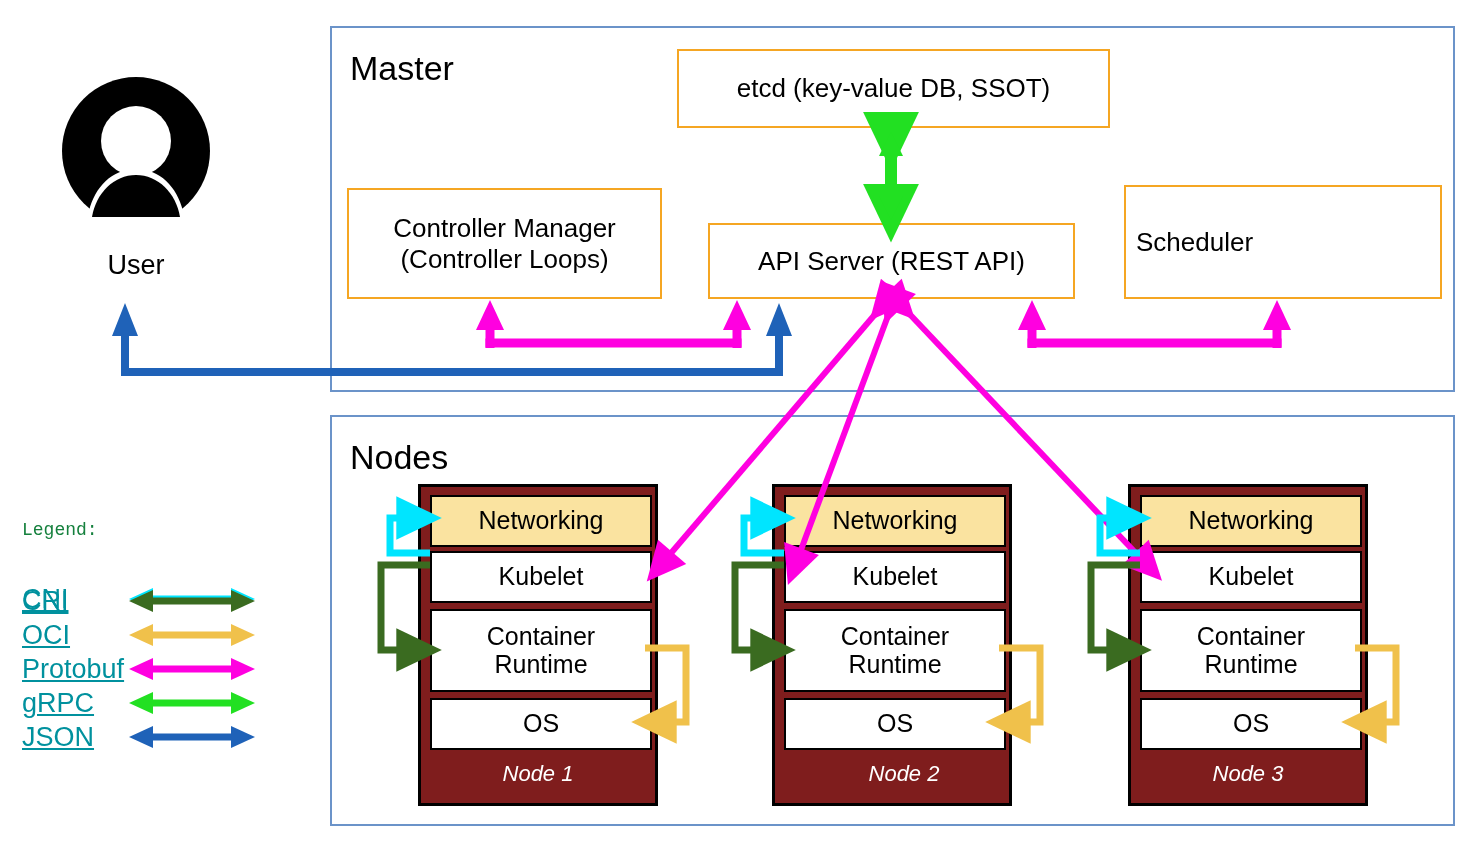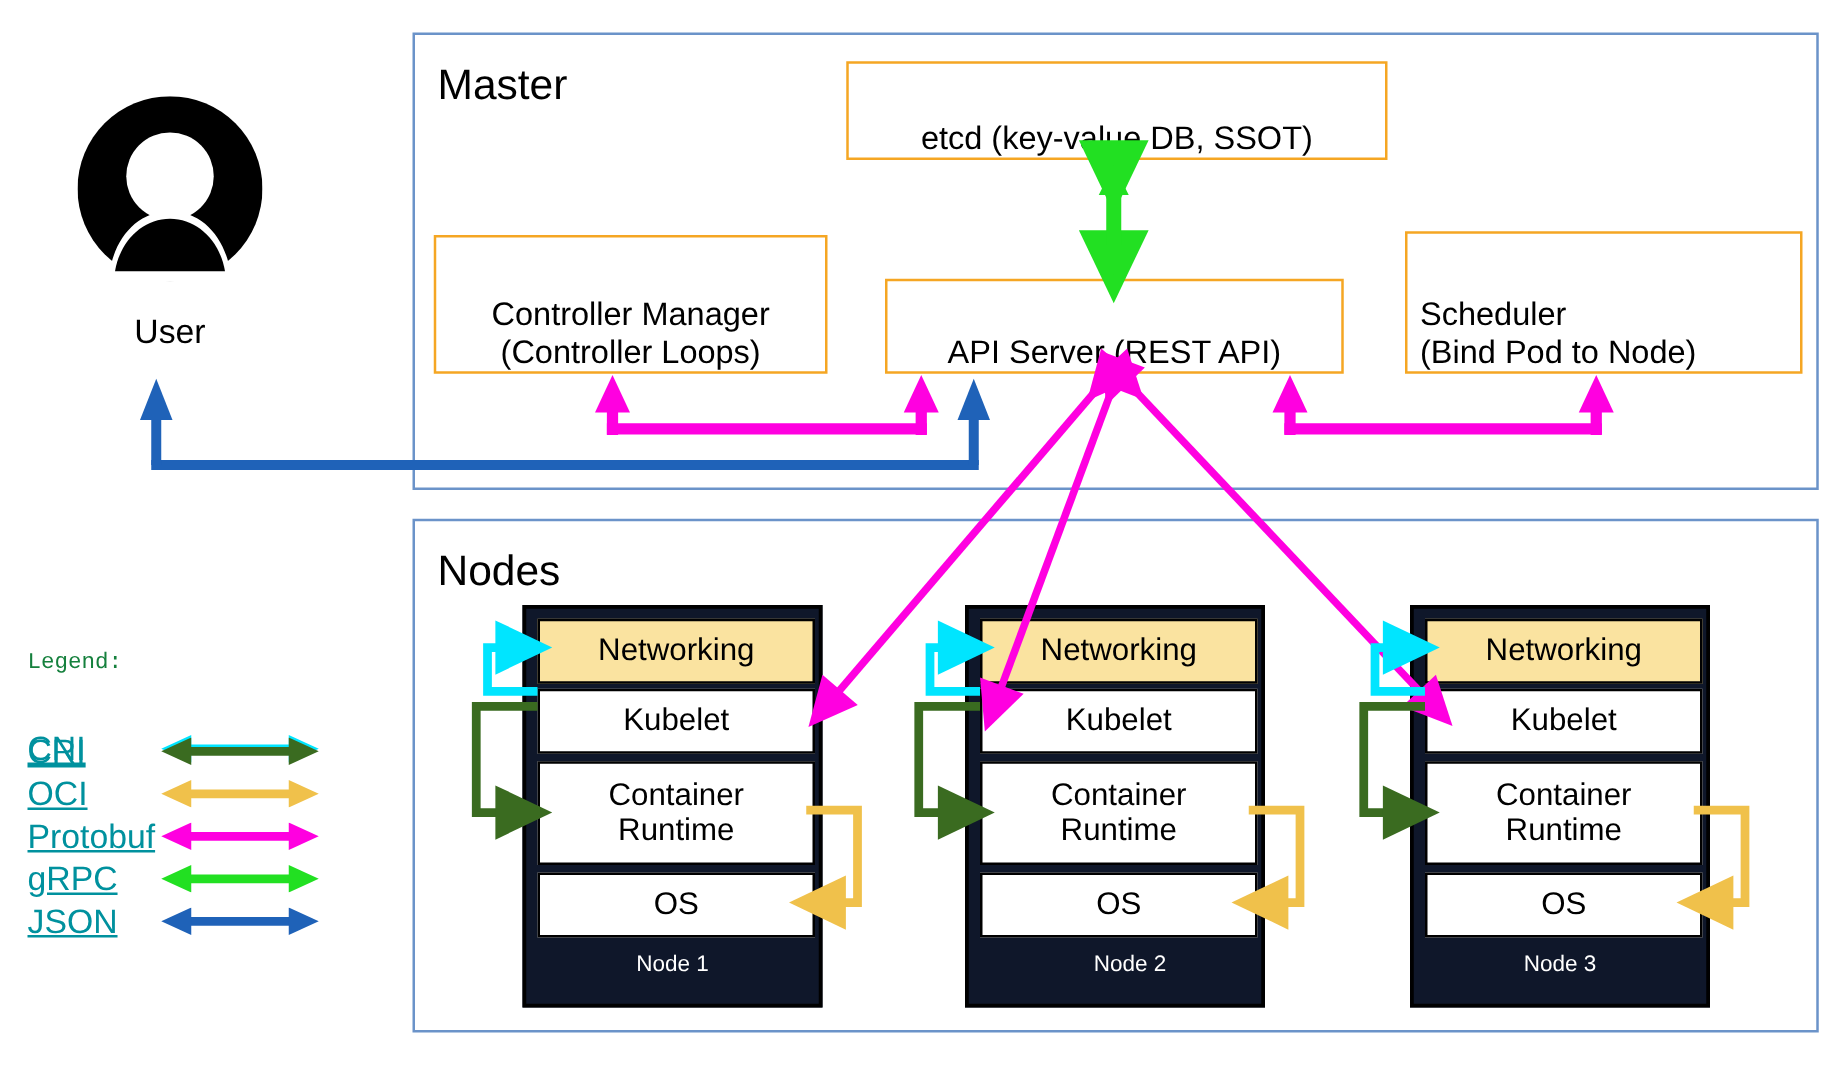--- a/index.html
+++ b/index.html
@@ -37,34 +37,34 @@
     white-space: nowrap;
     z-index: 3;
   }
 
   
   .comp-box {
     position: absolute;
     border: 2px solid #F5A623;
     background: #ffffff;
     display: flex;
-    align-items: flex-end;
+    align-items: center;
     justify-content: center;
     text-align: center;
     color: #000000;
     font-size: 26px;
     line-height: 1.18;
     z-index: 4;
   }
   .comp-box .lines { padding: 0 8px; }
 
   
   .node-card {
     position: absolute;
-    background: #0f172a;
+    background: #7f1d1d;
     border: 3px solid #000000;
     z-index: 4;
   }
   .node-layer {
     position: absolute;
     background: #ffffff;
     border: 2px solid #000000;
     display: flex;
     align-items: center;
     justify-content: center;
@@ -72,21 +72,22 @@
     color: #000000;
     font-size: 25px;
     line-height: 1.1;
   }
   .node-layer.networking { background: #FAE3A0; }
   .node-label {
     position: absolute;
     left: 0; right: 0;
     text-align: center;
     color: #ffffff;
-    font-size: 18px;
+    font-size: 22px;
+    font-style: italic;
   }
 
   
   .user-icon { position: absolute; z-index: 4; }
   .user-caption {
     position: absolute;
     text-align: center;
     font-size: 27px;
     color: #000000;
     z-index: 4;
@@ -235,21 +236,20 @@
     </div>
   </div>
 
   <div class="comp-box" style="left:708px; top:223px; width:367px; height:76px;">
     <span class="lines">API Server (REST API)</span>
   </div>
 
   <div class="comp-box" style="left:1124px; top:185px; width:318px; height:114px; justify-content:flex-start;">
     <div class="lines" style="text-align:left; padding-left:10px;">
       <div>Scheduler</div>
-      <div>(Bind Pod to Node)</div>
     </div>
   </div>
 
   <div class="group-frame" style="left:330px; top:415px; width:1125px; height:411px;"></div>
   <div class="group-title" style="left:350px; top:438px;">Nodes</div>
 
   <div class="node-card" style="left:418px; top:484px; width:240px; height:322px;">
     <div class="node-layer networking" style="left:9px; top:8px; width:222px; height:52px;">
       <span>Networking</span>
     </div>

